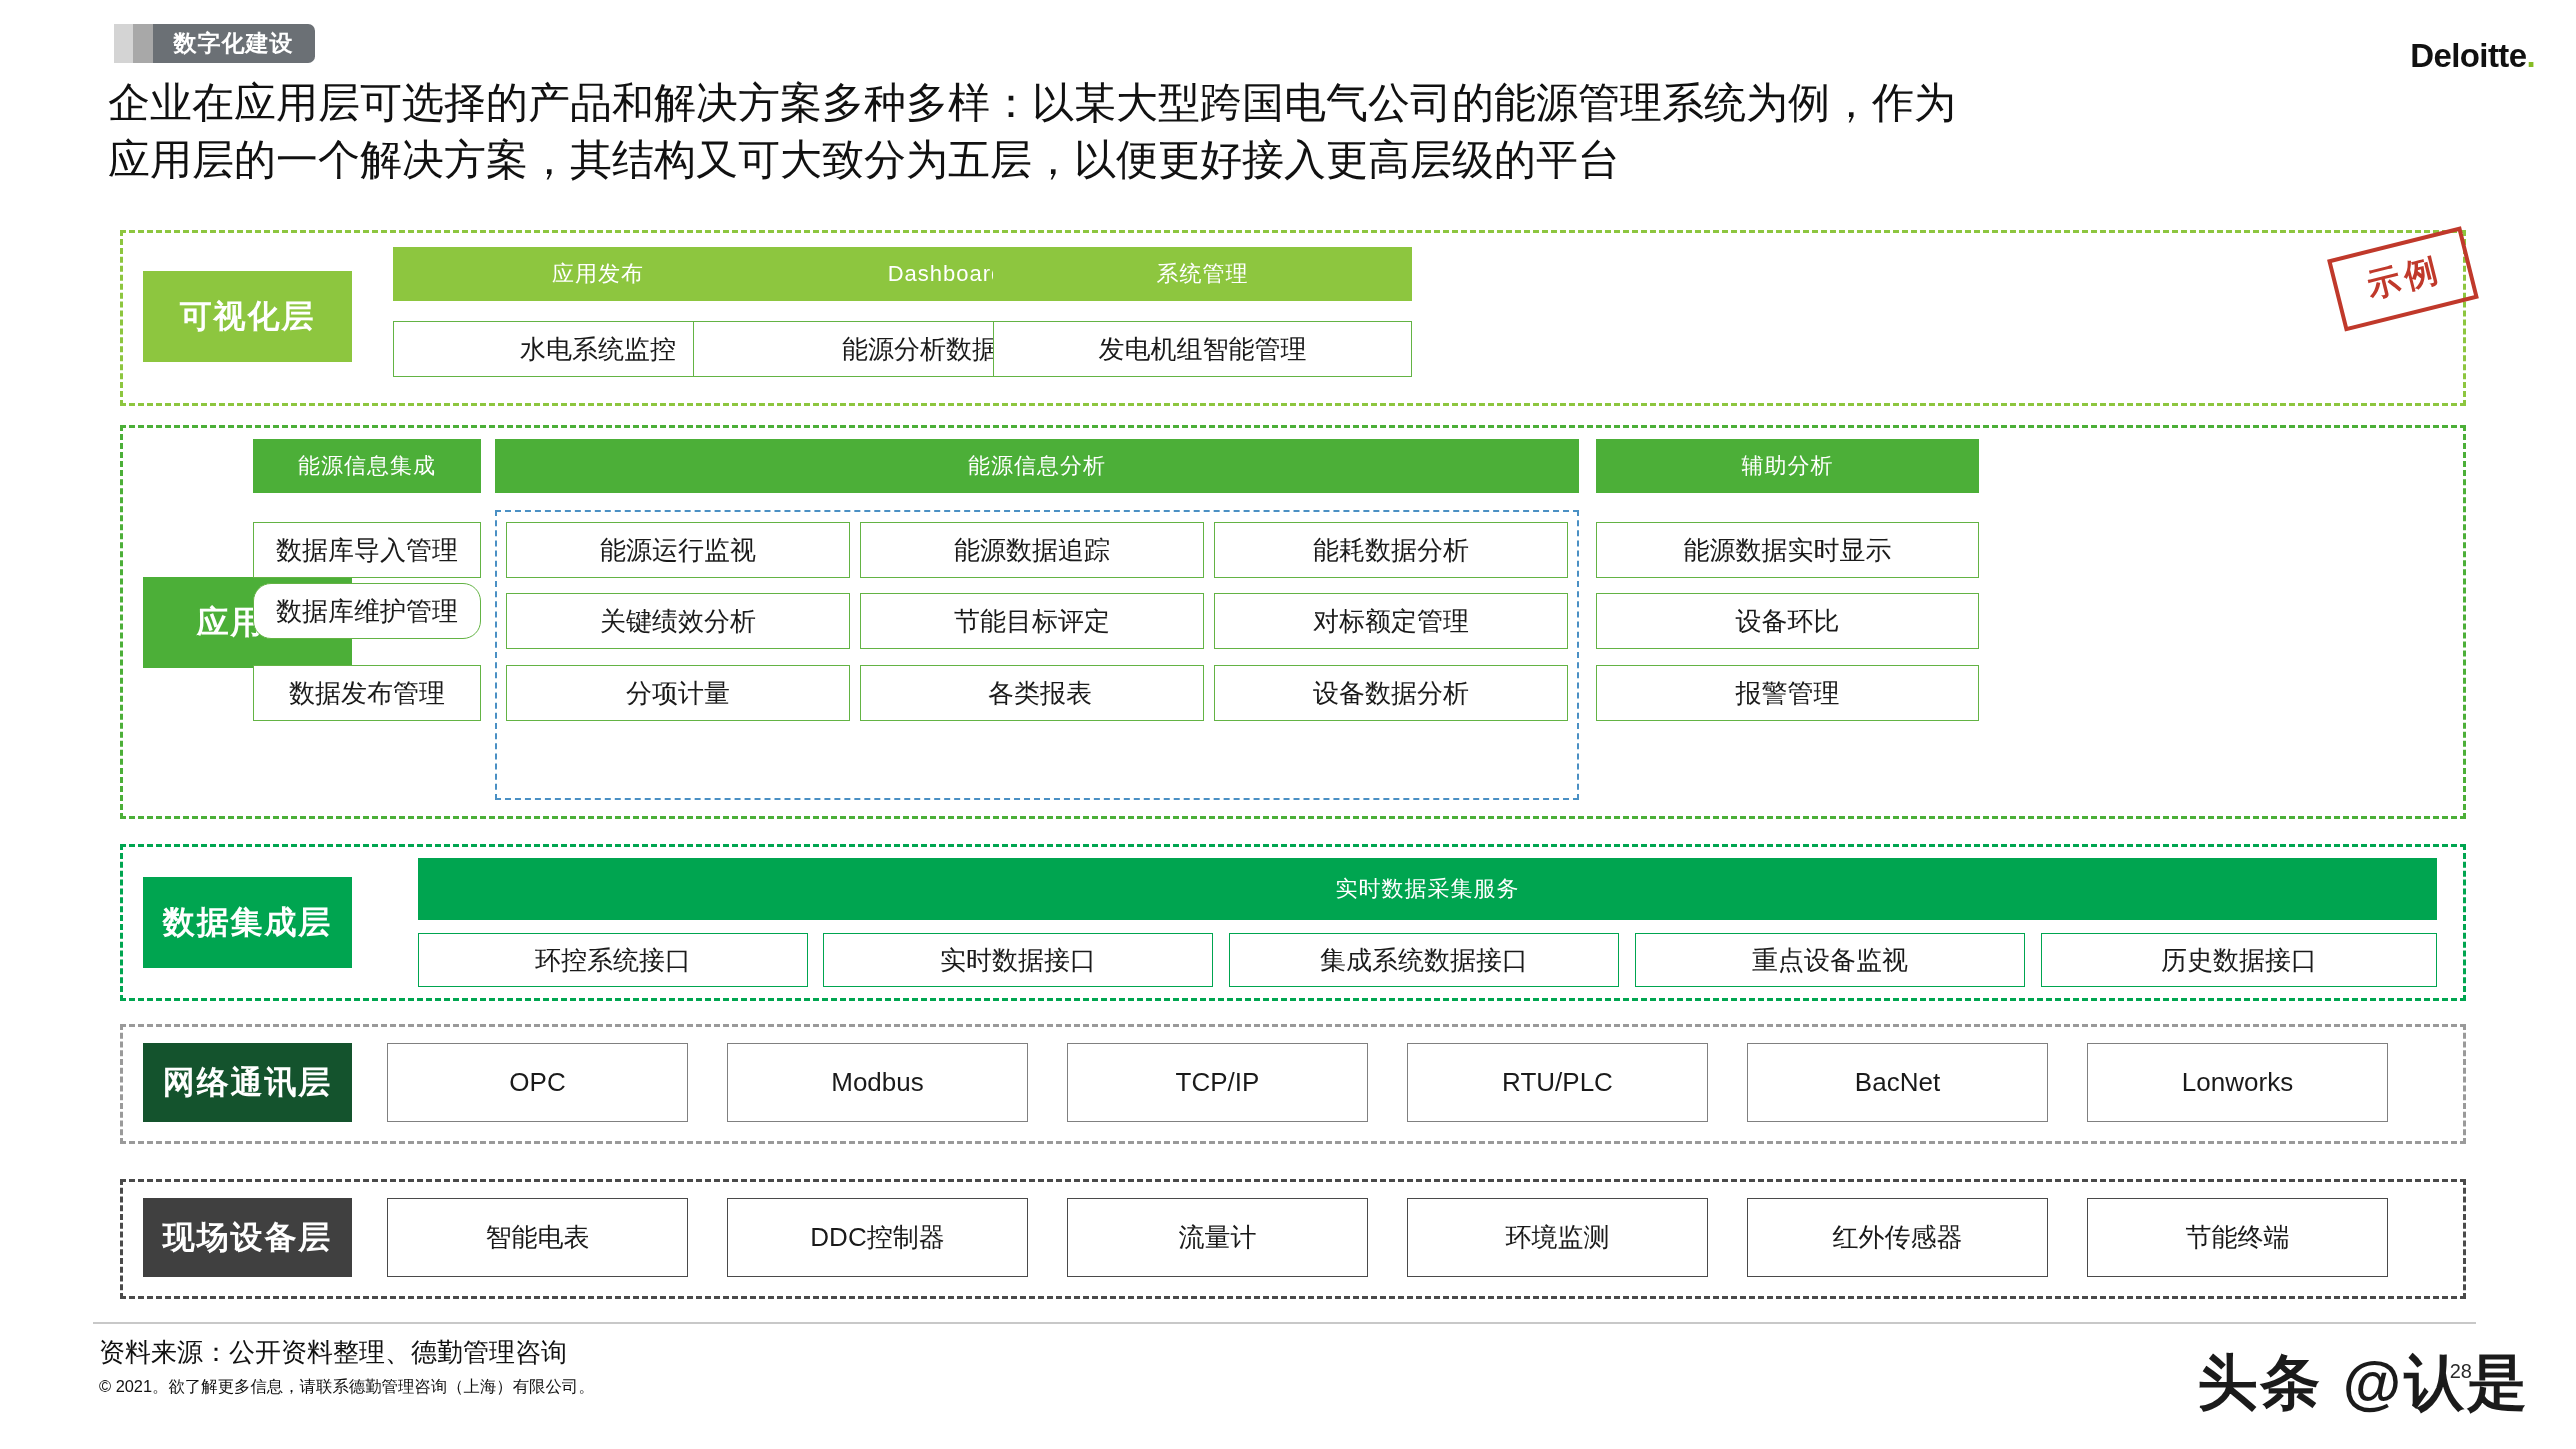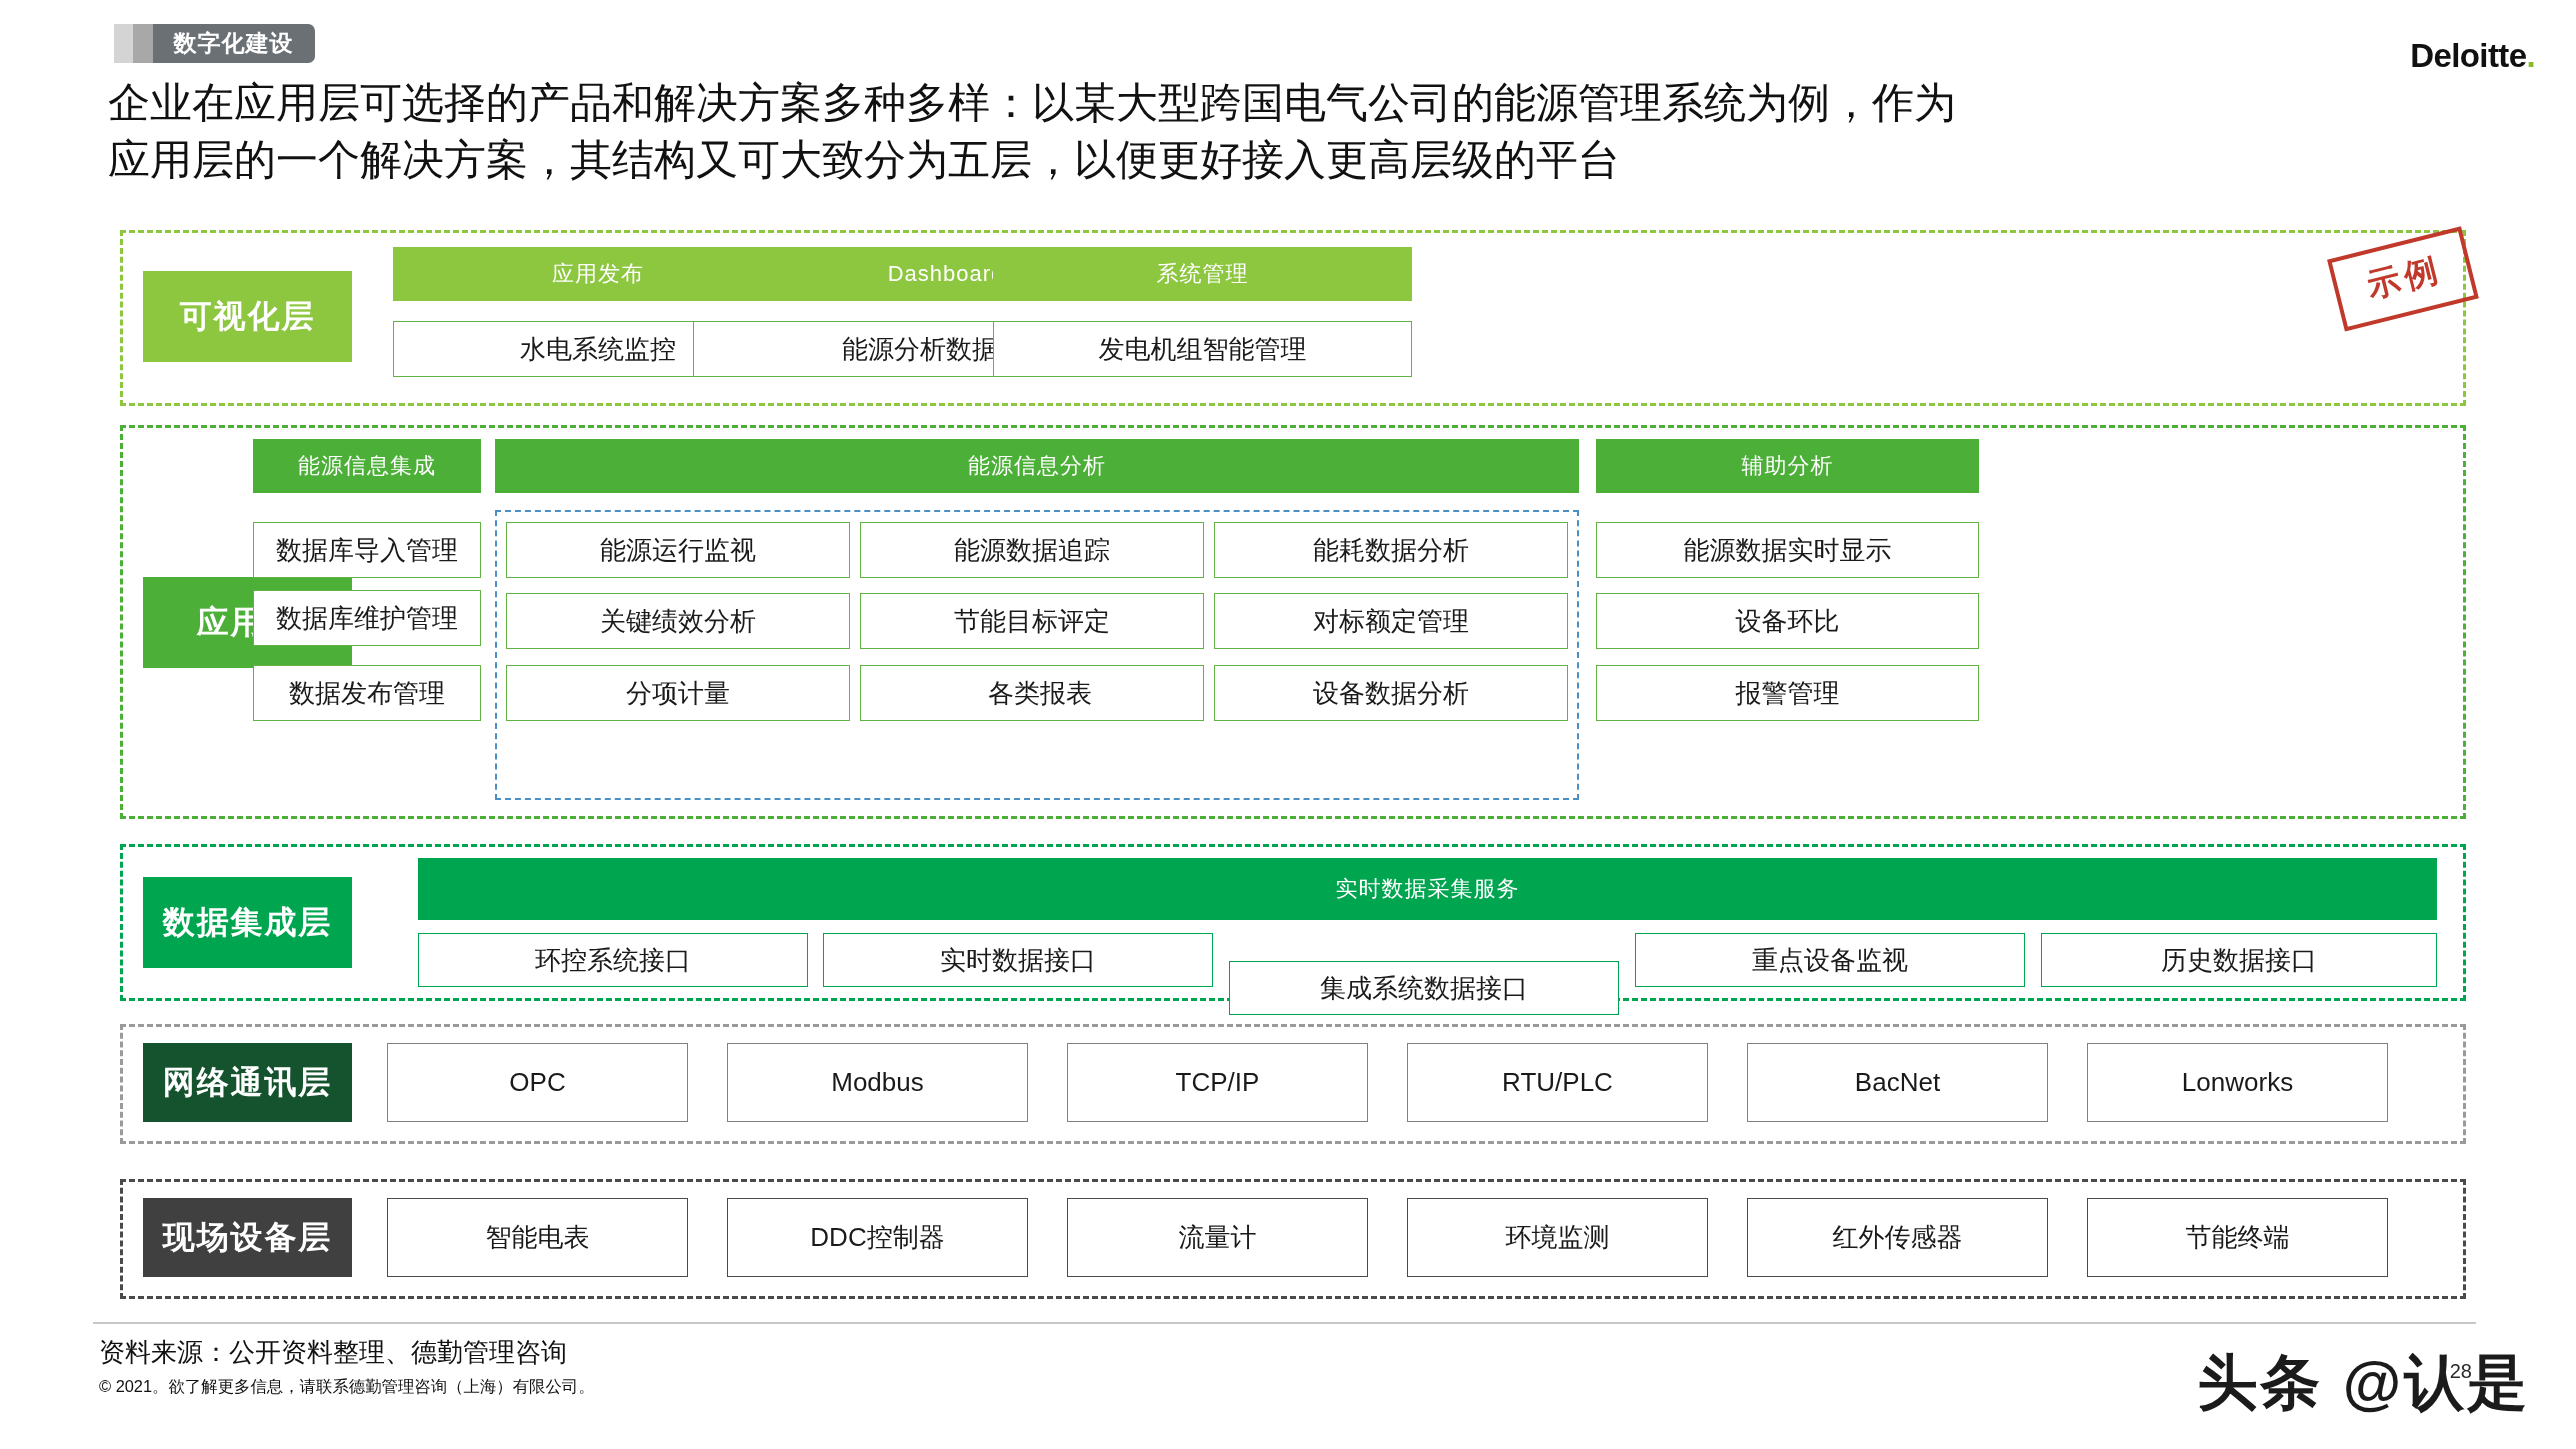--- a/index.html
+++ b/index.html
@@ -103,21 +103,21 @@
 
   <div class="band" style="left:120px; top:425px; width:2346px; height:394px;">
     <div class="band-border" style="border-color:#4CAF38;"></div>
 
     <div class="layer-tag" style="left:23px; top:152px; width:209px; height:91px; background:#4CAF38;">应用层</div>
 
     <div style="position:absolute; left:375px; top:85px; width:1084px; height:290px; border:2.9px dashed #4a90c4;"></div>
 
     <div class="hdr" style="left:133px; top:13.5px; width:228px; height:54px; background:#4CAF38;">能源信息集成</div>
     <div class="cell grn" style="left:133px; top:97px; width:228px; height:56px;">数据库导入管理</div>
-    <div class="cell grn" style="left:133px; top:165px; width:228px; height:56px;">数据库维护管理</div>
+    <div class="cell grn" style="left:133px; top:158px; width:228px; height:56px;border-radius:18px;">数据库维护管理</div>
     <div class="cell grn" style="left:133px; top:240px; width:228px; height:56px;">数据发布管理</div>
 
     <div class="hdr" style="left:375px; top:13.5px; width:1084px; height:54px; background:#4CAF38;">能源信息分析</div>
 
     <div class="cell grn" style="left:386px; top:97px; width:344px; height:56px;">能源运行监视</div>
     <div class="cell grn" style="left:740px; top:97px; width:344px; height:56px;">能源数据追踪</div>
     <div class="cell grn" style="left:1094px; top:97px; width:354px; height:56px;">能耗数据分析</div>
 
     <div class="cell grn" style="left:386px; top:168px; width:344px; height:56px;">关键绩效分析</div>
     <div class="cell grn" style="left:740px; top:168px; width:344px; height:56px;">节能目标评定</div>
@@ -135,21 +135,21 @@
 
   <div class="band" style="left:120px; top:844px; width:2346px; height:157px;">
     <div class="band-border" style="border-color:#00A550;"></div>
 
     <div class="layer-tag" style="left:23px; top:33px; width:209px; height:91px; background:#00A550;">数据集成层</div>
 
     <div class="hdr" style="left:298px; top:13.5px; width:2019px; height:62px; background:#00A550;">实时数据采集服务</div>
 
     <div class="cell dgrn" style="left:298px; top:89px; width:390px; height:54px;">环控系统接口</div>
     <div class="cell dgrn" style="left:703px; top:89px; width:390px; height:54px;">实时数据接口</div>
-    <div class="cell dgrn" style="left:1109px; top:89px; width:390px; height:54px;margin-top:28px;">集成系统数据接口</div>
+    <div class="cell dgrn" style="left:1109px; top:89px; width:390px; height:54px;">集成系统数据接口</div>
     <div class="cell dgrn" style="left:1515px; top:89px; width:390px; height:54px;">重点设备监视</div>
     <div class="cell dgrn" style="left:1921px; top:89px; width:396px; height:54px;">历史数据接口</div>
   </div>
 
   <div class="band" style="left:120px; top:1024px; width:2346px; height:120px;">
     <div class="band-border" style="border-color:#9a9a9a;"></div>
 
     <div class="layer-tag" style="left:23px; top:19.3px; width:209px; height:79px; background:#14532d;">网络通讯层</div>
 
     <div class="cell gry" style="left:267px; top:19.3px; width:301px; height:79px;">OPC</div>

